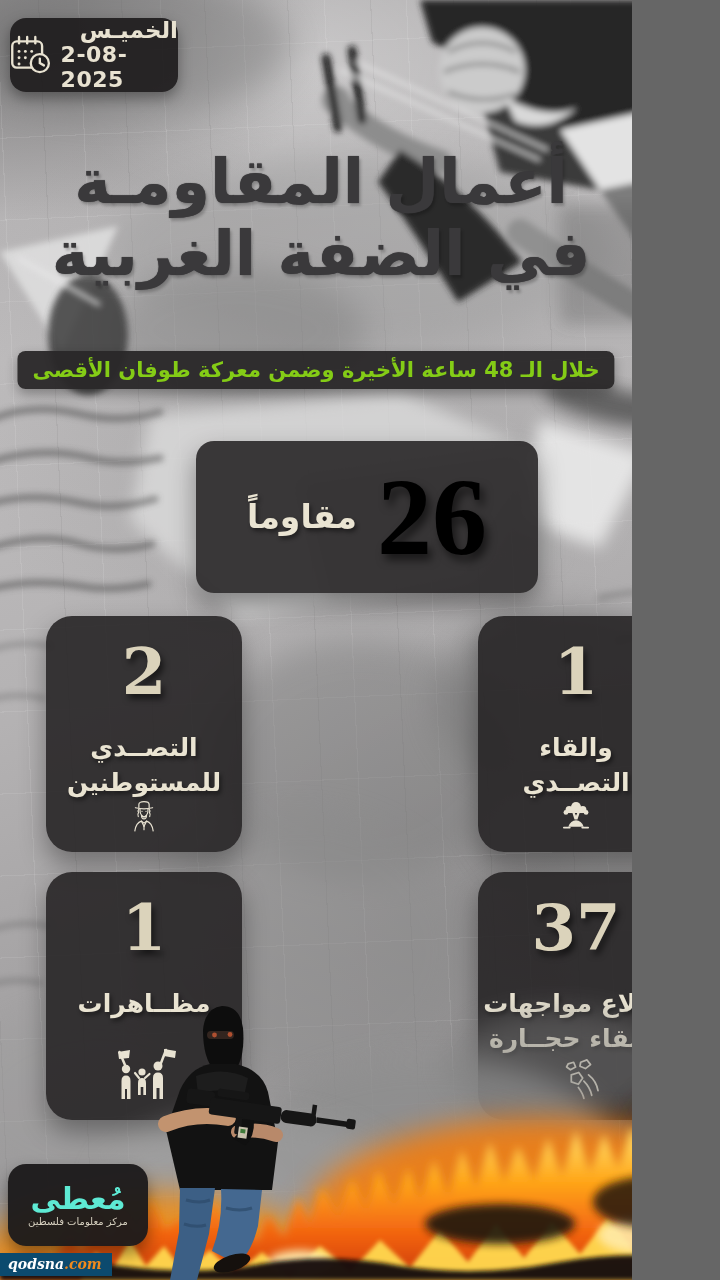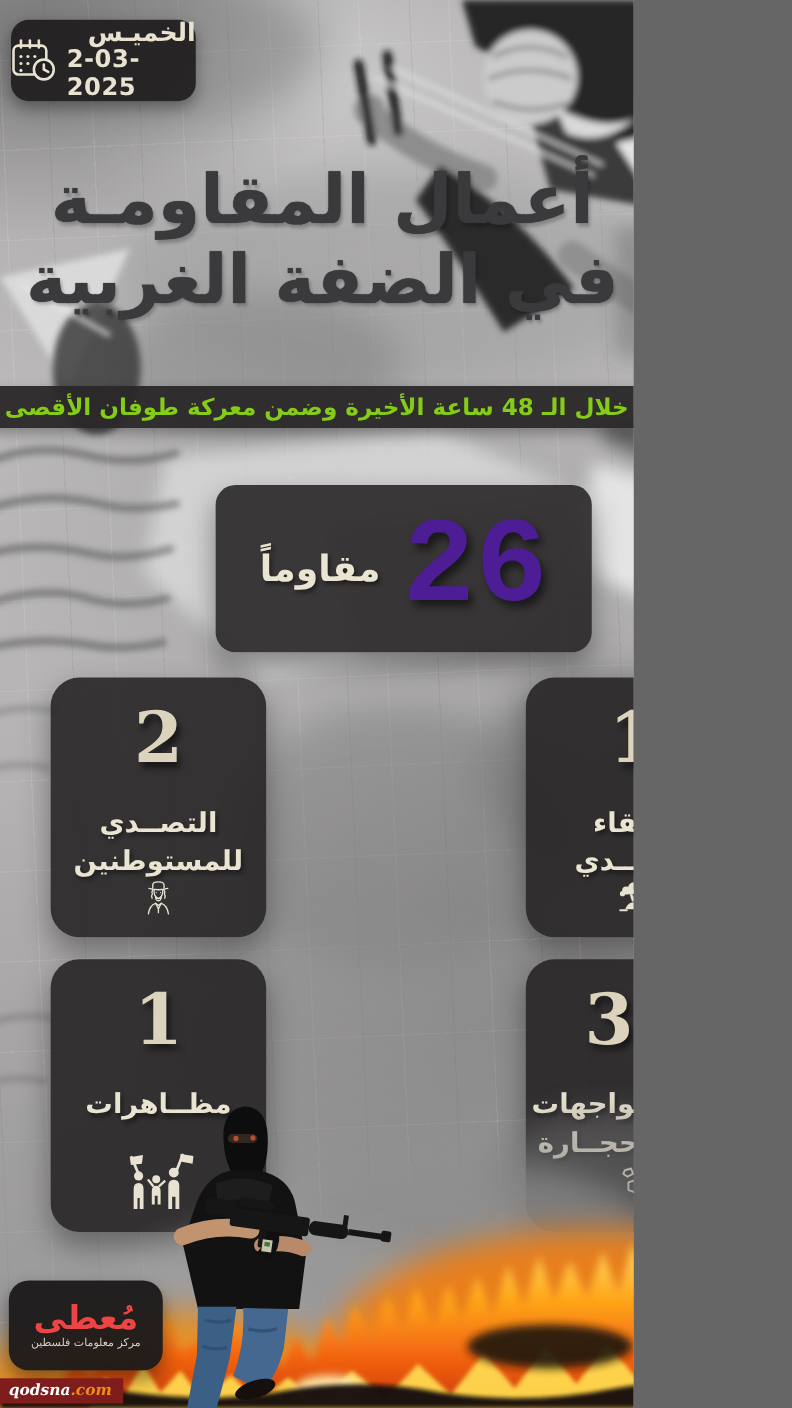--- a/index.html
+++ b/index.html
@@ -1,17 +1,17 @@
 <!DOCTYPE html>
 <html lang="ar"><head>
 <meta charset="utf-8">
 <style>
   html,body{margin:0;padding:0;background:#666;}
   .canvas{
-    position:relative;width:576px;height:1280px;overflow:hidden;
+    position:relative;width:632px;height:1280px;overflow:hidden;
     font-family:"DejaVu Sans",sans-serif;
     background:#b0aeaf;
   }
   
   .wall{position:absolute;inset:0;z-index:0;
     background:
       radial-gradient(420px 260px at 6% 3%, rgba(55,55,55,.38), transparent 70%),
       radial-gradient(340px 220px at 48% 5%, rgba(255,255,255,.30), transparent 72%),
       radial-gradient(500px 420px at 50% 30%, rgba(120,120,120,.25), transparent 75%),
       radial-gradient(520px 380px at 90% 70%, rgba(90,90,90,.30), transparent 75%),
@@ -40,22 +40,22 @@
     font-weight:bold;color:#3a393b;font-size:62px;line-height:1.16;
     text-shadow:0 0 1px #3a393b,2px 3px 3px rgba(0,0,0,.22);padding-left:10px;}
   .subtitle{position:absolute;z-index:2;top:351px;left:50%;transform:translateX(-50%);
     background:rgba(41,39,40,.95);border-radius:8px;padding:7px 15px;white-space:nowrap;
     font-size:21px;font-weight:bold;color:#84cc16;box-shadow:0 5px 12px rgba(0,0,0,.3);}
 
   
   .main-card{position:absolute;z-index:2;left:196px;top:441px;width:342px;height:152px;
     background:rgba(40,38,39,.9);border-radius:18px;box-shadow:0 12px 26px rgba(0,0,0,.38);
     display:flex;direction:rtl;align-items:center;justify-content:center;gap:20px;}
-  .main-value{font-family:Liberation Mono, monospace;font-weight:bold;font-size:110px;line-height:1;
-    color:#4c1d95;text-shadow:4px 6px 8px rgba(0,0,0,.55);}
+  .main-value{font-family:Liberation Serif, serif;font-weight:bold;font-size:110px;line-height:1;
+    color:#000000;text-shadow:4px 6px 8px rgba(0,0,0,.55);}
   .main-label{display:flex;flex-direction:column;align-items:center;gap:2px;
     font-size:33px;font-weight:bold;color:#eae4d2;line-height:1.25;
     text-shadow:2px 3px 4px rgba(0,0,0,.45);}
 
   
   .card{position:absolute;z-index:2;width:196px;background:rgba(37,35,36,.89);
     border-radius:26px;box-shadow:0 12px 26px rgba(0,0,0,.35);
     display:flex;flex-direction:column;align-items:center;}
   .card .value{font-family:"DejaVu Serif",serif;font-weight:bold;font-size:64px;line-height:1;
     margin-top:24px;color:#dbd3bb;text-shadow:3px 5px 6px rgba(0,0,0,.55);}
@@ -65,23 +65,23 @@
   .card .icon{margin-top:auto;margin-bottom:20px;}
   .card-settlers{left:46px;top:616px;height:236px;}
   .card-explosives{left:478px;top:616px;height:236px;}
   .card-protests{left:46px;top:872px;height:248px;}
   .card-confrontations{left:478px;top:872px;height:248px;}
 
   
   .logo-badge{position:absolute;z-index:5;left:8px;top:1164px;width:140px;height:82px;
     background:rgba(28,26,27,.96);border-radius:18px;box-shadow:0 8px 16px rgba(0,0,0,.4);
     display:flex;flex-direction:column;align-items:center;justify-content:center;gap:2px;}
-  .logo-name{font-size:30px;font-weight:bold;color:#ef4444;line-height:1;}
+  .logo-name{font-size:30px;font-weight:bold;color:#5eead4;line-height:1;}
   .logo-tag{font-size:10px;color:#d6d0bf;}
-  .watermark{position:absolute;z-index:6;left:0;top:1253px;background:#7f1d1d;
+  .watermark{position:absolute;z-index:6;left:0;top:1253px;background:#0c4a6e;
     padding:2px 10px 3px 8px;font-family:"DejaVu Serif",serif;font-style:italic;
     font-weight:bold;font-size:14px;line-height:1.3;}
   .wm-site{color:#ffffff;}
   .wm-tld{color:#f08a1d;}
 </style>
 </head>
 <body>
 
 <div class="canvas">
 
@@ -167,21 +167,21 @@
           <circle cx="24" cy="18" r="1.6"></circle>
         <circle cx="10" cy="25" r="1.6"></circle>
           <circle cx="17" cy="25" r="1.6"></circle>
           <circle cx="10" cy="32" r="1.6"></circle>
       </g>
       <circle cx="33" cy="31" r="10" fill="#201e1f"></circle>
       <path d="M 33 26 V 31 L 37.5 33.5"></path>
     </svg>
     <div class="date-col">
       <div class="date-day">الخميـس</div>
-      <div class="date-num" dir="ltr">2-03-2025</div>
+      <div class="date-num" dir="ltr">2-08-2025</div>
     </div>
   </div>
 
   <div class="title" dir="rtl">
     <div>أعمال المقاومـة</div>
     <div>في الضفة الغربية</div>
   </div>
 
   <div class="subtitle" dir="rtl">خلال الـ 48 ساعة الأخيرة وضمن معركة طوفان الأقصى</div>
 

